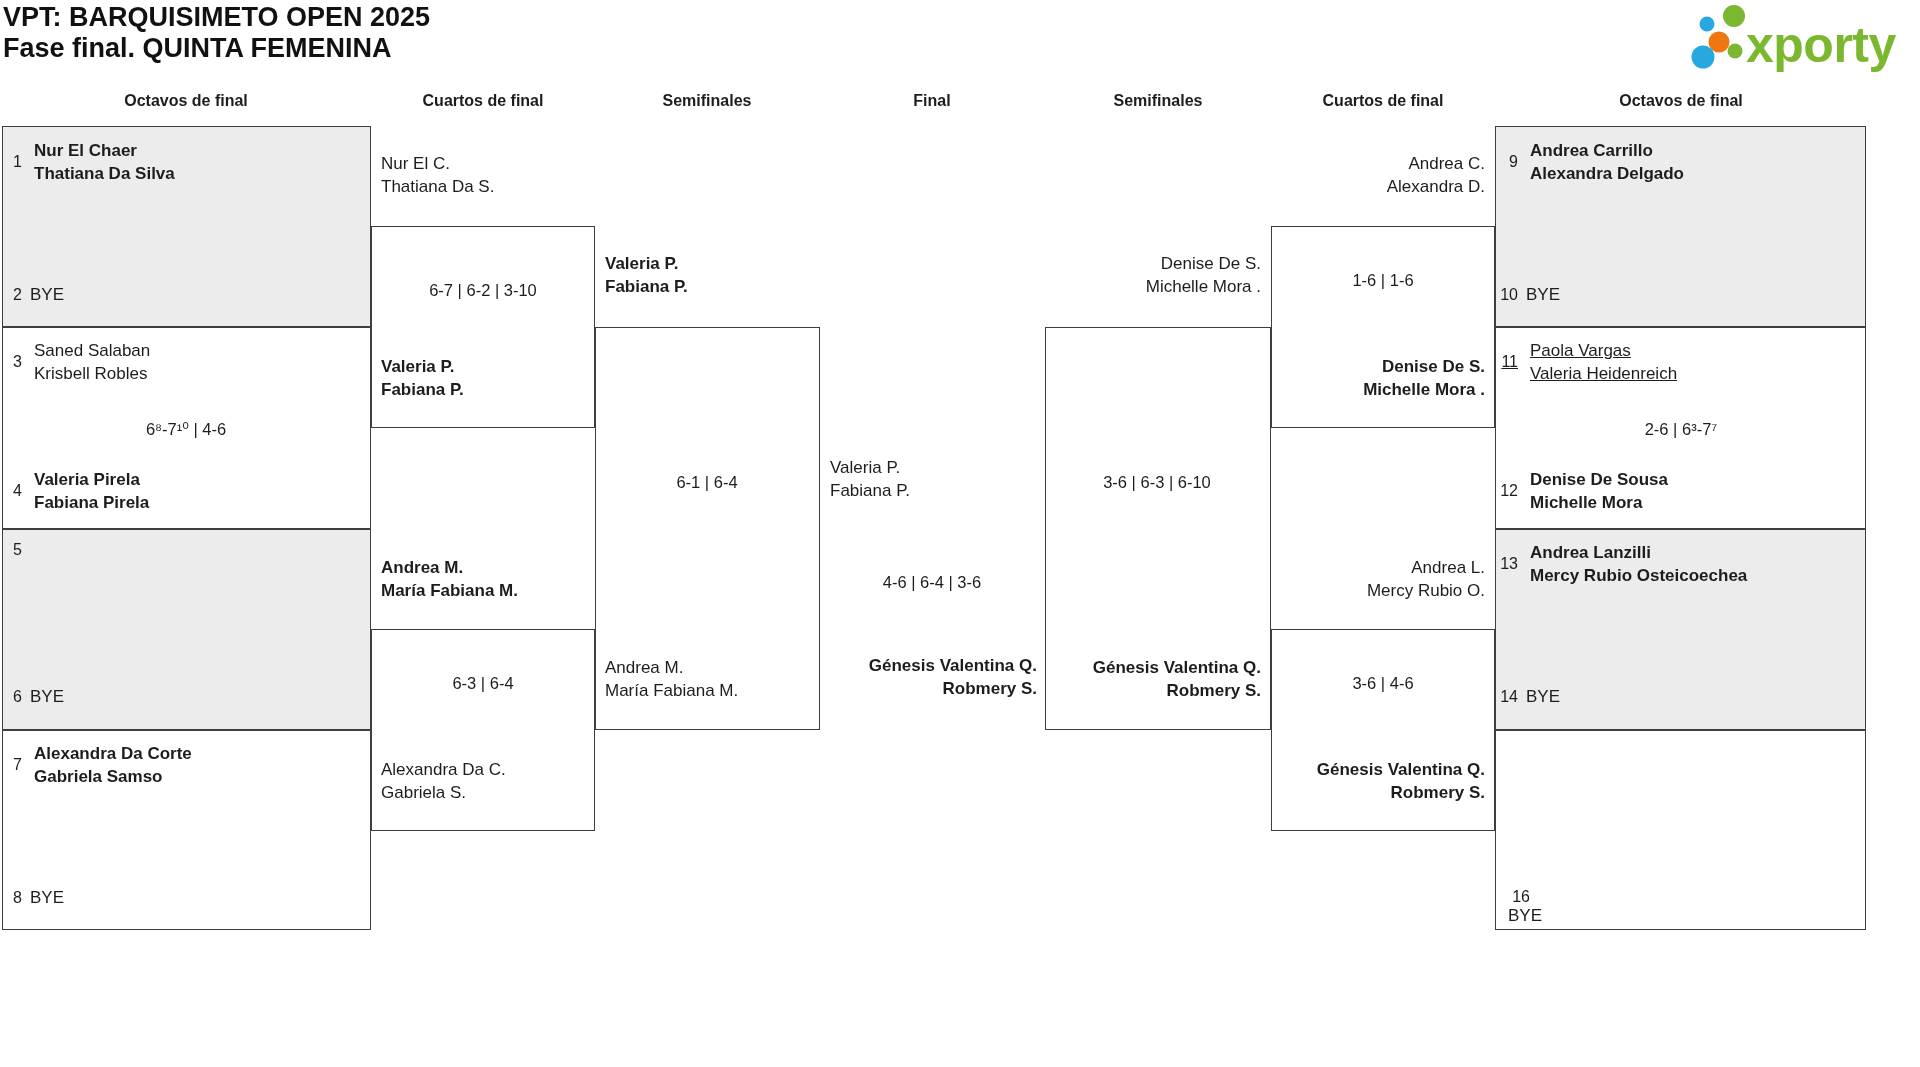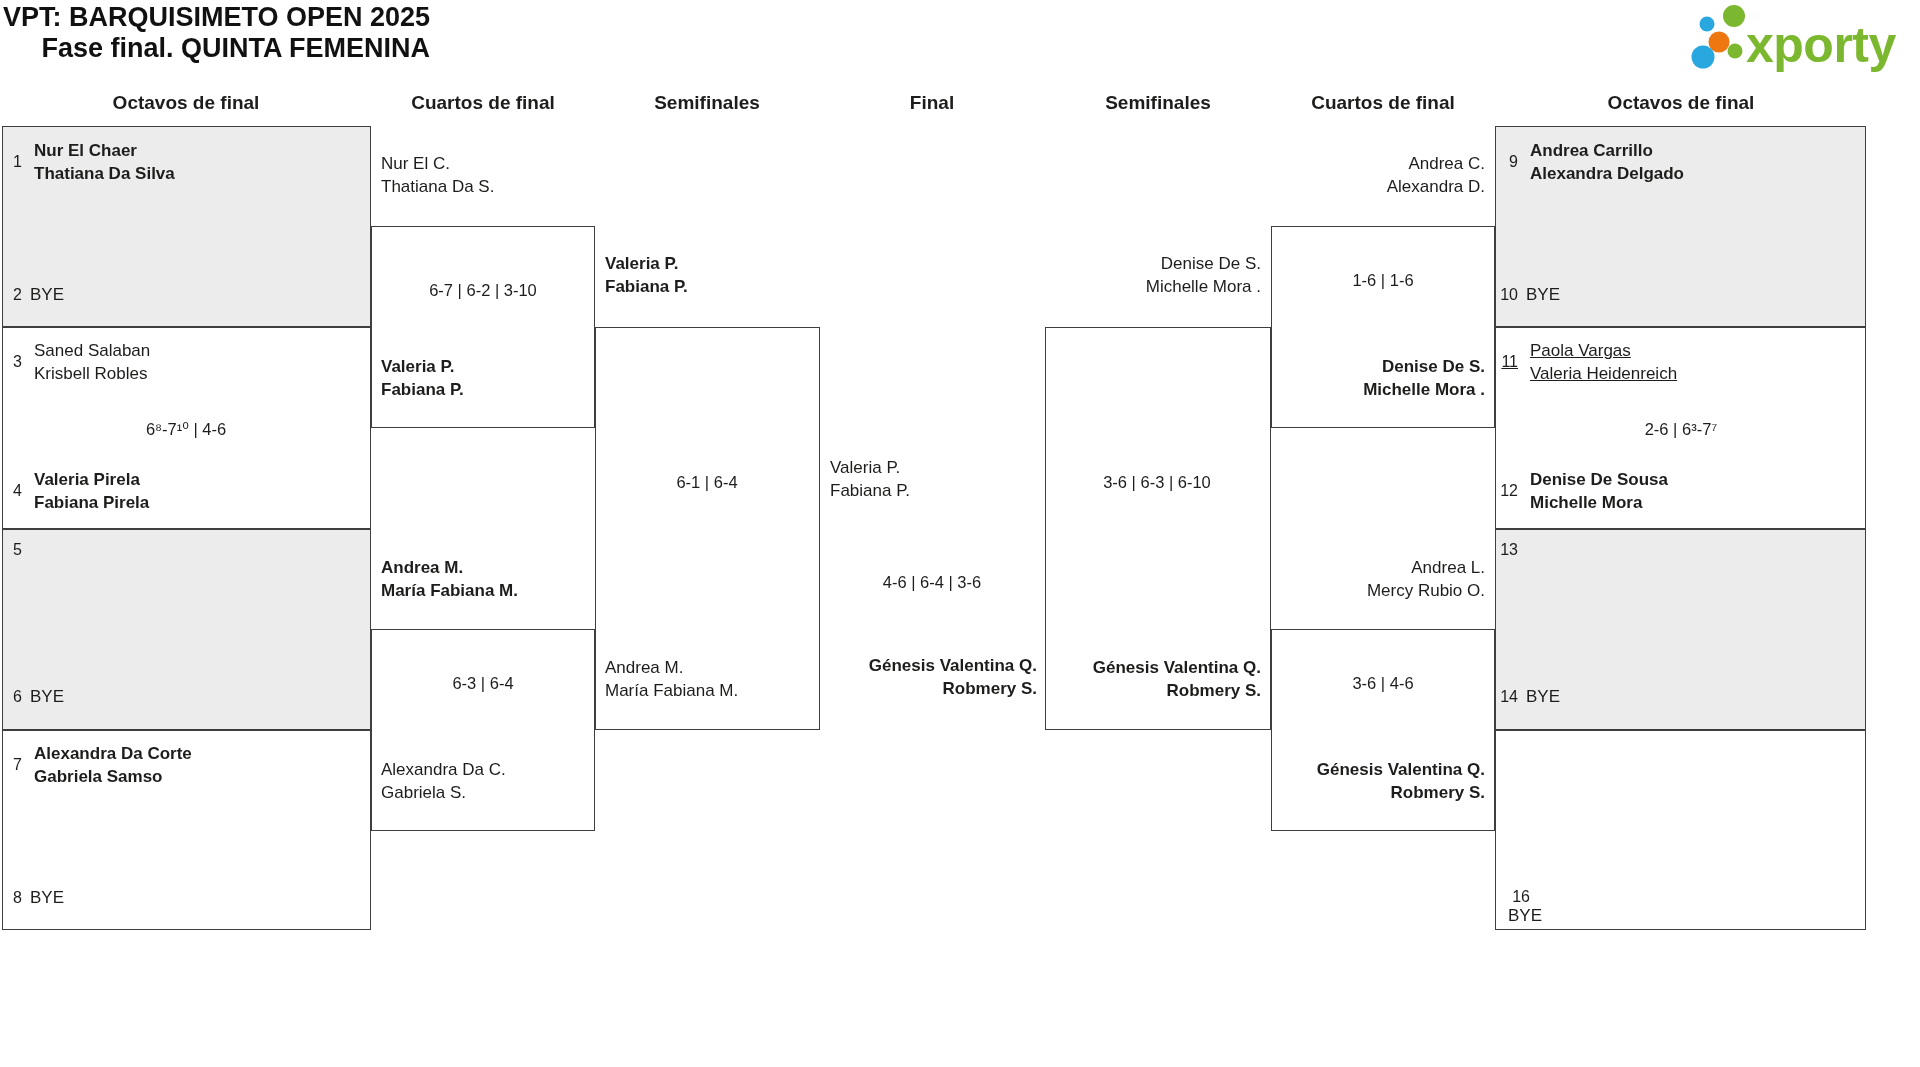--- a/index.html
+++ b/index.html
@@ -1,21 +1,21 @@
 <!DOCTYPE html>
 <html><head>
 <meta charset="utf-8">
 <style>
   html,body{margin:0;padding:0;background:#ffffff;}
   #canvas{
     position:relative;width:1920px;height:1067px;background:#ffffff;overflow:hidden;
     font-family:"Liberation Sans","DejaVu Sans",sans-serif;color:#1d1d1b;
   }
-  .title{position:absolute;left:3px;top:2px;font-size:27px;line-height:31px;font-weight:700;color:#111;text-align:right;}
-  .round-header{position:absolute;top:92px;width:220px;text-align:center;font-size:19px;font-weight:700;white-space:nowrap;}
+  .title{position:absolute;left:3px;top:2px;font-size:27px;line-height:31px;font-weight:700;color:#111;}
+  .round-header{position:absolute;top:92px;width:220px;text-align:center;font-size:16px;font-weight:700;white-space:nowrap;}
   .box{position:absolute;border:1px solid #3e3e3d;box-sizing:border-box;background:#ffffff;}
   .box.shaded{background:#ececec;}
   .oct-entry{position:absolute;display:flex;align-items:center;white-space:nowrap;}
   .seed{width:18px;text-align:right;font-size:16px;flex:none;color:#1d1d1b;}
   .names{margin-left:12px;display:block;}
   .nline{display:block;font-size:17px;line-height:23px;}
   .bold .nline{font-weight:700;}
   .pair{position:absolute;white-space:nowrap;}
   .pair.right{text-align:right;}
   .score{position:absolute;font-size:16.5px;line-height:22px;text-align:center;white-space:nowrap;}
@@ -138,20 +138,24 @@
   <div class="oct-entry" style="left:1500px;top:468px;">
     <span class="seed">12</span>
     <span class="names bold">
       <span class="nline">Denise De Sousa</span>
       <span class="nline">Michelle Mora</span>
     </span>
   </div>
 
   <div class="oct-entry" style="left:1500px;top:541px;">
     <span class="seed">13</span>
+    <span class="names bold">
+      <span class="nline">Andrea Lanzilli</span>
+      <span class="nline">Mercy Rubio Osteicoechea</span>
+    </span>
   </div>
   <div class="oct-entry" style="left:1500px;top:687px;">
     <span class="seed">14</span>
     <span class="bye">BYE</span>
   </div>
 
   <div class="oct-entry" style="left:1500px;top:888px;flex-direction:column;">
     <span class="seed">16</span>
     <span class="bye">BYE</span>
   </div>

